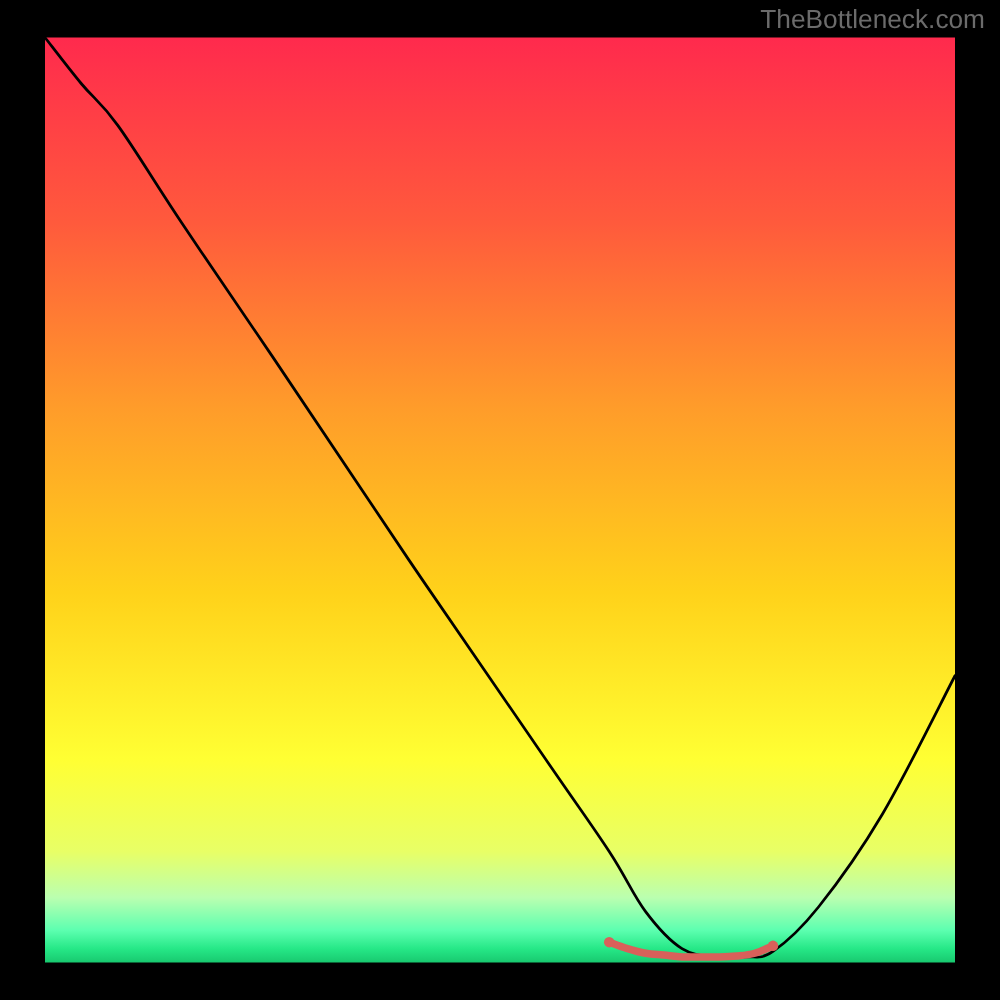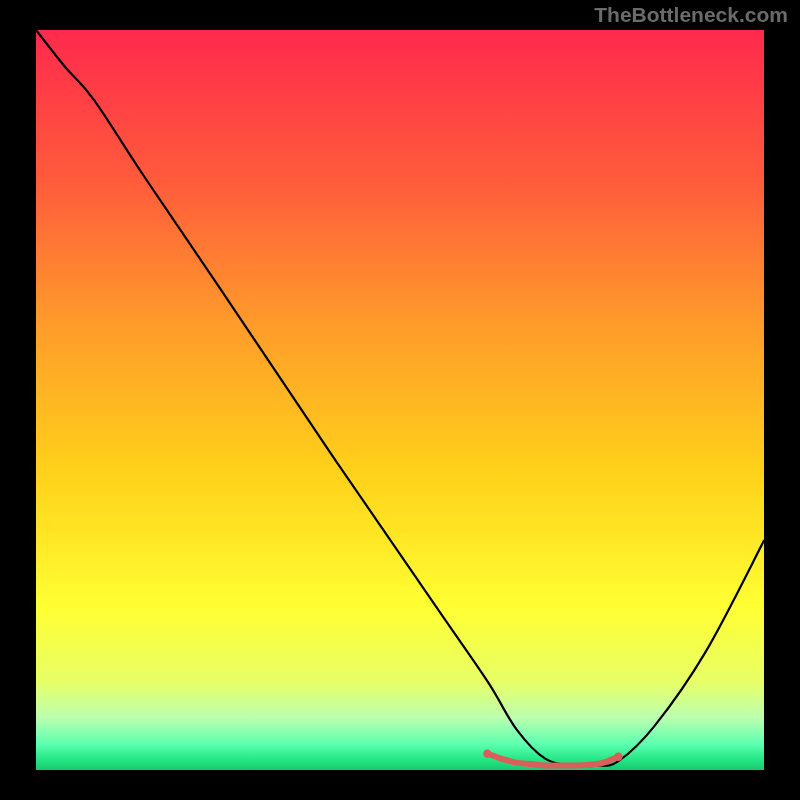--- a/index.html
+++ b/index.html
@@ -6,21 +6,20 @@
     margin: 0;
     padding: 0;
     background: #ffffff;
     font-family: Arial, Helvetica, sans-serif;
   }
   .chart-container {
     width: 768px;
     height: 800px;
     position: relative;
     background: #000000;
-    font-weight: bold;
   }
   svg.plot {
     position: absolute;
     top: 0;
     left: 0;
   }
 </style>
 </head>
 <body>
 

